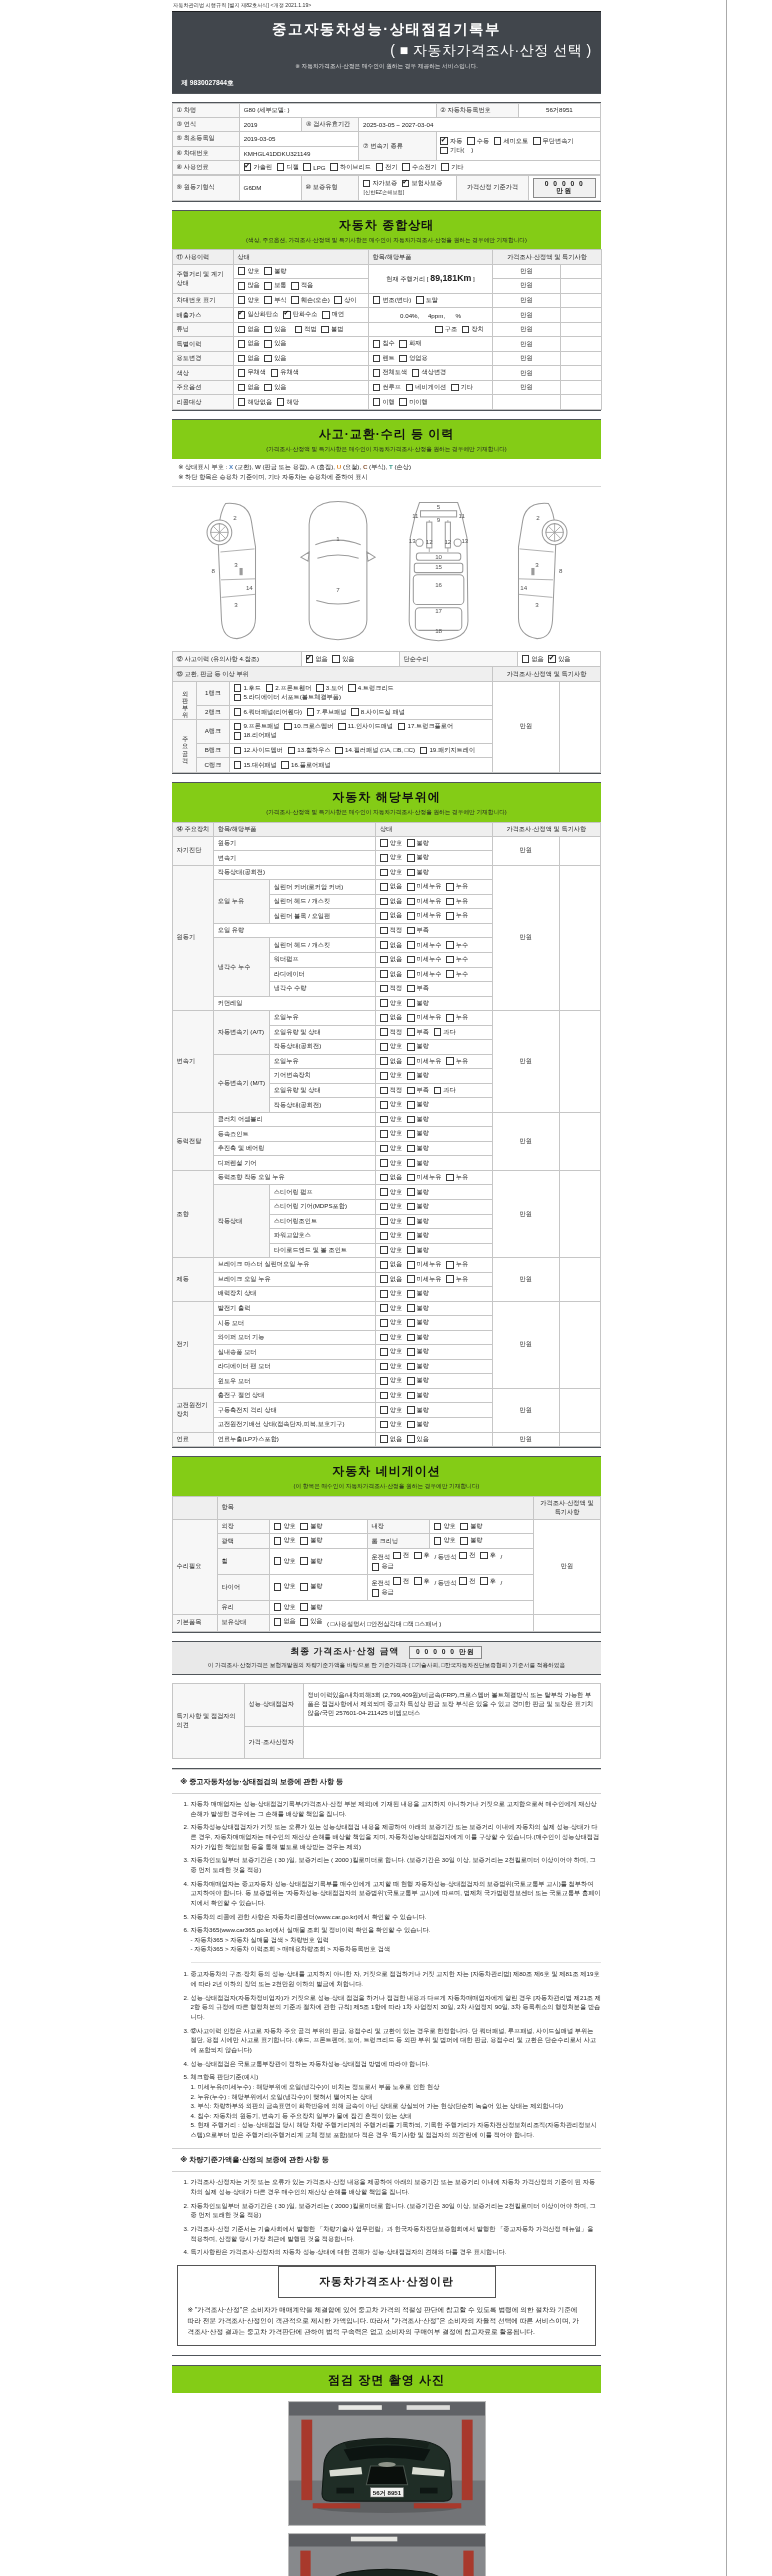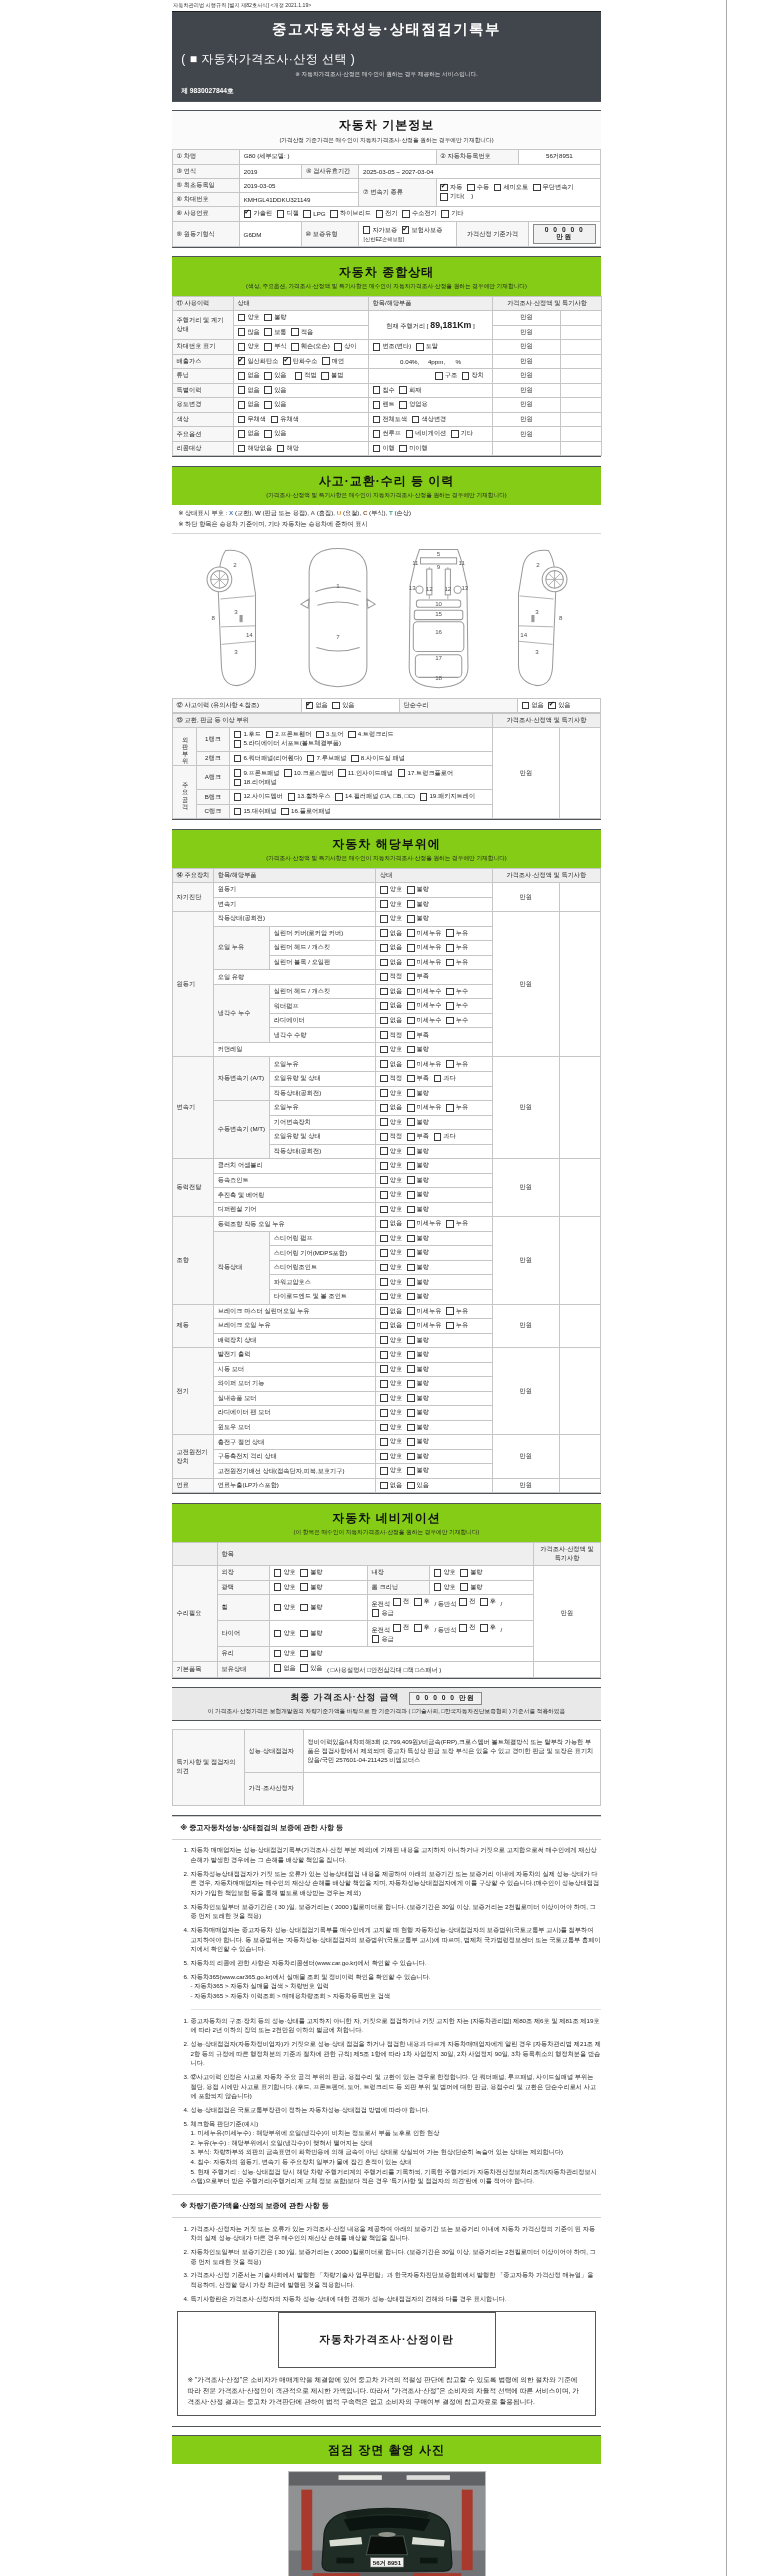--- a/index.html
+++ b/index.html
@@ -2,21 +2,21 @@
 <html style="font-size:8.2px"><head>
 <meta charset="utf-8">
 <style>
   html,body{margin:0;padding:0;background:#fff;font-family:"Liberation Sans","DejaVu Sans",sans-serif;color:#222;}
   .page{width:726px;height:2576px;background:#fff;outline:0.5px solid #aaa;overflow:hidden;position:relative;}
   .col{width:429px;margin-left:172px;padding-top:1px;}
   .formref{font-size:5.2px;color:#333;margin:1px 0 2.1px 1px;}
   .sec{border-top:1.5px solid #50555a;border-bottom:1.5px solid #50555a;margin-bottom:8.2px;background:#fff;}
   .darkhead{background:#41464c;color:#fff;padding:8.2px 9.3px 5.2px;border-top:1px solid #1d1f21;}
   .dh-title{text-align:center;font-size:14.4px;font-weight:bold;letter-spacing:1.5px;}
-  .dh-sub{text-align:left;font-size:12px;margin-top:12px;letter-spacing:0.5px;}
+  .dh-sub{text-align:right;font-size:14px;margin-top:3px;letter-spacing:0.5px;}
   .dh-note{text-align:center;font-size:5.7px;color:#e2e2e2;margin-top:3.1px;}
   .dh-docno{font-size:6.7px;font-weight:bold;margin-top:7.2px;}
   .band{background:#84cc16;padding:6.2px 0 4.6px;text-align:center;}
   .band.light{background:#fbfbfb;}
   .band h2{margin:0;font-size:12px;font-weight:bold;letter-spacing:1px;color:#111;}
   .band .sub{font-size:5.7px;margin-top:2.6px;color:#222;}
   table.tbl{border-collapse:collapse;width:100%;table-layout:fixed;}
   .tbl td{border:0.5px solid #c6c6c6;padding:2.1px 3.6px;font-size:6.2px;vertical-align:middle;word-break:break-all;}
   .tbl td.lab{background:#f7f7f7;}
   .tbl td.won{text-align:center;}
@@ -36,45 +36,41 @@
   .legend2{font-size:6.2px;padding:1.5px 6.2px 4.1px;border-bottom:0.5px solid #d5d5d5;}
   .diagwrap{padding:4.1px 0 3.1px;text-align:center;background:#fff;}
   .dnum{font-size:12px;fill:#555;text-anchor:middle;}
   .finalband{background:#e9e9e9;padding:4.1px 0 3.6px;text-align:center;}
   .finalband .fl{font-size:8.8px;font-weight:bold;letter-spacing:1px;margin-right:7.2px;}
   .finalband .note{font-size:5.7px;margin-top:3.1px;color:#222;}
   .nt-sub{font-weight:bold;font-size:7.2px;border-bottom:0.5px solid #d0d0d0;border-top:0.5px solid #d0d0d0;padding:6.2px 8.2px;background:#fff;}
   ol.ntl{margin:5.2px 0 8.2px 18.5px;padding:0;}
   ol.ntl li{font-size:6.2px;line-height:1.55;margin:4.1px 0;white-space:pre-line;}
   .pb-outer{border:0.5px solid #555;margin:7.2px 5.2px 9.3px;padding:0 9.3px 8.2px;position:relative;}
-  .pb-title{width:216px;margin:-0.5px auto 6.2px;border:0.5px solid #555;text-align:center;font-size:10.8px;font-weight:bold;padding:20px 0;letter-spacing:1px;background:#fff;}
+  .pb-title{width:216px;margin:-0.5px auto 6.2px;border:0.5px solid #555;text-align:center;font-size:10.8px;font-weight:bold;padding:8px 0;letter-spacing:1px;background:#fff;}
   .pb-body{font-size:6.7px;line-height:1.65;}
   .photos{padding:7.2px 0 5.2px;text-align:center;}
   .photos svg{display:block;margin:0 auto 7.2px;border:0.5px solid #bbb;}
 </style>
 </head>
 <body>
 
 <div class="page">
 <div class="col">
 
   <div class="formref">자동차관리법 시행규칙 [별지 제82호서식] &lt;개정 2021.1.19&gt;</div>
 
   <div class="sec darkhead">
     <div class="dh-title">중고자동차성능·상태점검기록부</div>
     <div class="dh-sub">( ■ 자동차가격조사·산정 선택 )</div>
     <div class="dh-note">※ 자동차가격조사·산정은 매수인이 원하는 경우 제공하는 서비스입니다.</div>
     <div class="dh-docno">제 9830027844호</div>
   </div>
 
   <div class="sec">
-    <div class="band light">
-      <h2>자동차 기본정보</h2>
-      <div class="sub">(가격산정 기준가격은 매수인이 자동차가격조사·산정을 원하는 경우에만 기재합니다)</div>
-    </div>
     <table class="tbl">
       <colgroup>
             <col style="width:67px">
             <col style="width:62px">
             <col style="width:57px">
             <col style="width:77px">
             <col style="width:82px">
             <col style="width:82px">
           </colgroup>
       <tbody>

